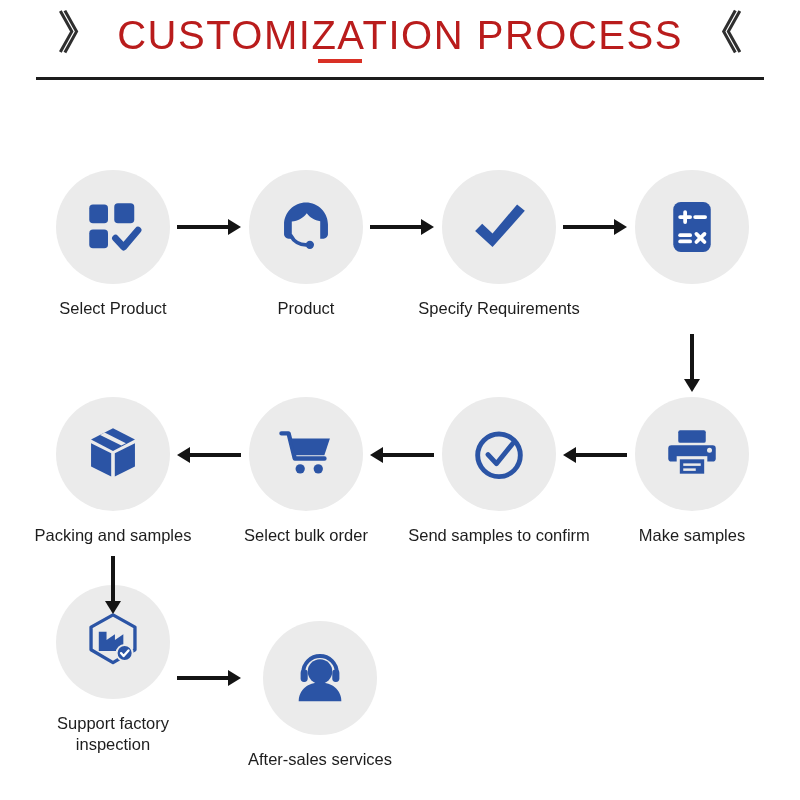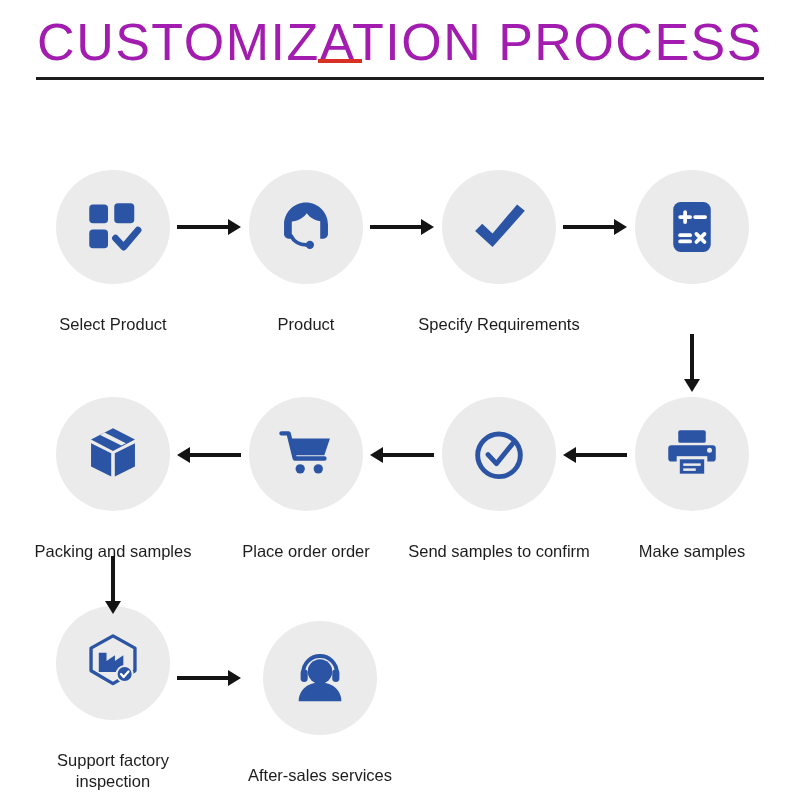--- a/index.html
+++ b/index.html
@@ -6,37 +6,37 @@
   .canvas{
     position:relative;width:800px;height:800px;background:#ffffff;
     font-family:"Liberation Sans", sans-serif;overflow:hidden;
   }
   
   .title-row{
     position:absolute;top:12px;left:0;width:100%;
     display:flex;align-items:center;justify-content:center;gap:14px;
   }
   .title-row h1{
-    margin:0;font-size:52px;font-weight:normal;letter-spacing:1.5px;
-    color:#a21caf;white-space:nowrap;
+    margin:0;font-size:40px;font-weight:normal;letter-spacing:1.5px;
+    color:#b91c1c;white-space:nowrap;
   }
   .mark{
     font-size:46px;line-height:1;color:#2f2f2f;font-weight:bold;
     transform:translateY(-3px);
   }
   .title-red-underline{
     position:absolute;left:318px;top:59px;width:44px;height:3.5px;
     background:#d93025;
   }
   .title-rule{
     position:absolute;left:36px;right:36px;top:77px;height:2.5px;
     background:#1c1c1c;
   }
   
-  .node{position:absolute;width:200px;display:flex;flex-direction:column;align-items:center;gap:16px;}
+  .node{position:absolute;width:200px;display:flex;flex-direction:column;align-items:center;}
   .circle{
     width:114px;height:114px;border-radius:50%;background:#ebebeb;
     display:flex;align-items:center;justify-content:center;flex:0 0 auto;
   }
   .label{
     margin-top:14px;font-size:16.5px;line-height:1.25;color:#1d1d1d;
     text-align:center;
   }
   .label.narrow{max-width:150px;}
   
@@ -153,36 +153,36 @@
 
   <div class="node" style="left:206px;top:397px">
     <div class="circle">
       <svg width="62" height="62" viewBox="0 0 48 48">
         <path d="M5 8h5.5l4.8 19.5h23" fill="none" stroke="#2b54a5" stroke-width="3.4" stroke-linecap="round" stroke-linejoin="round"></path>
         <path d="M12.5 12h30l-4.3 13H15.7z" fill="#2b54a5"></path>
         <circle cx="19.5" cy="35.5" r="3.6" fill="#2b54a5"></circle>
         <circle cx="33.5" cy="35.5" r="3.6" fill="#2b54a5"></circle>
       </svg>
     </div>
-    <div class="label">Place order order</div>
+    <div class="label">Select bulk order</div>
   </div>
 
   <div class="node" style="left:13px;top:397px">
     <div class="circle">
       <svg width="62" height="62" viewBox="0 0 48 48">
         <polygon points="24,4 41,12.8 24,21.6 7,12.8" fill="#2b54a5"></polygon>
         <polygon points="7,15.6 22.6,23.4 22.6,41.5 7,33.6" fill="#2b54a5"></polygon>
         <polygon points="41,15.6 25.4,23.4 25.4,41.5 41,33.6" fill="#2b54a5"></polygon>
         <polygon points="14,9.2 17.5,7.4 34,15.6 30.5,17.4" fill="#ebebeb"></polygon>
       </svg>
     </div>
     <div class="label">Packing and samples</div>
   </div>
 
-  <div class="node" style="left:13px;top:606px">
+  <div class="node" style="left:13px;top:585px">
     <div class="circle">
       <svg width="62" height="62" viewBox="0 0 48 48">
         <path d="M24 3 41 12.5 V30 L24 40 7 30 V12.5Z" fill="none" stroke="#2b54a5" stroke-width="2.6" stroke-linejoin="round"></path>
         <path d="M13 31V16h6v6.5L25.5 18v4.5L32 18v13H13z" fill="#2b54a5"></path>
         <circle cx="33" cy="32.5" r="6.2" fill="#2b54a5" stroke="#ebebeb" stroke-width="1.5"></circle>
         <path d="M30.2 32.6l2 2.3 3.8-4.4" stroke="#ffffff" stroke-width="1.8" fill="none" stroke-linecap="round" stroke-linejoin="round"></path>
       </svg>
     </div>
     <div class="label narrow">Support factory inspection</div>
   </div>

